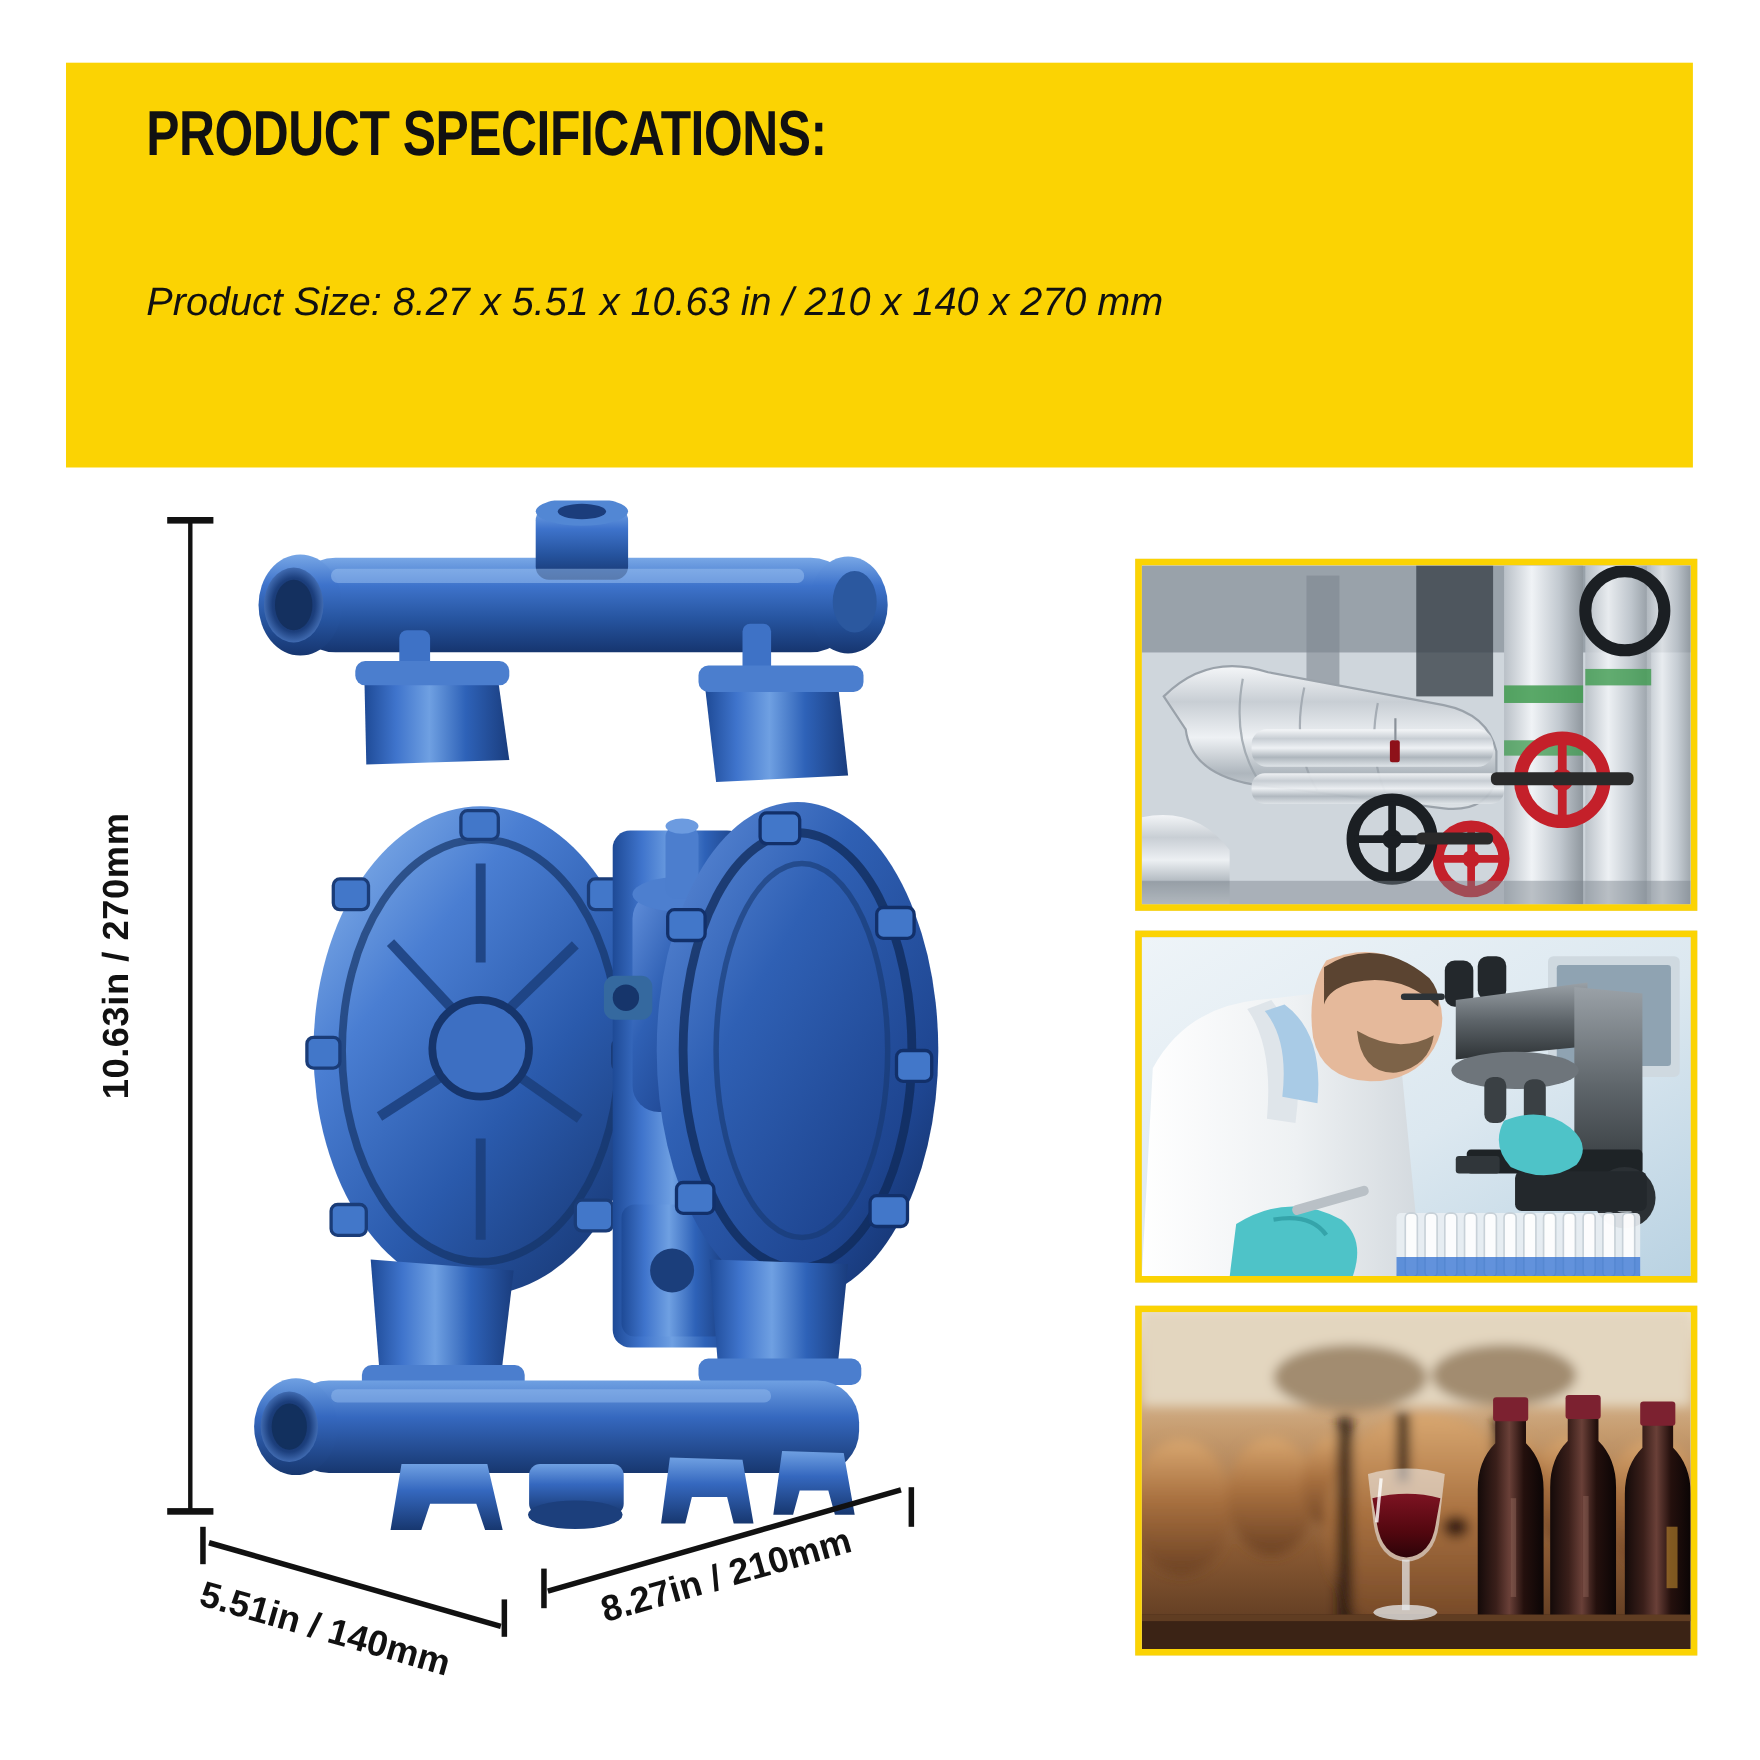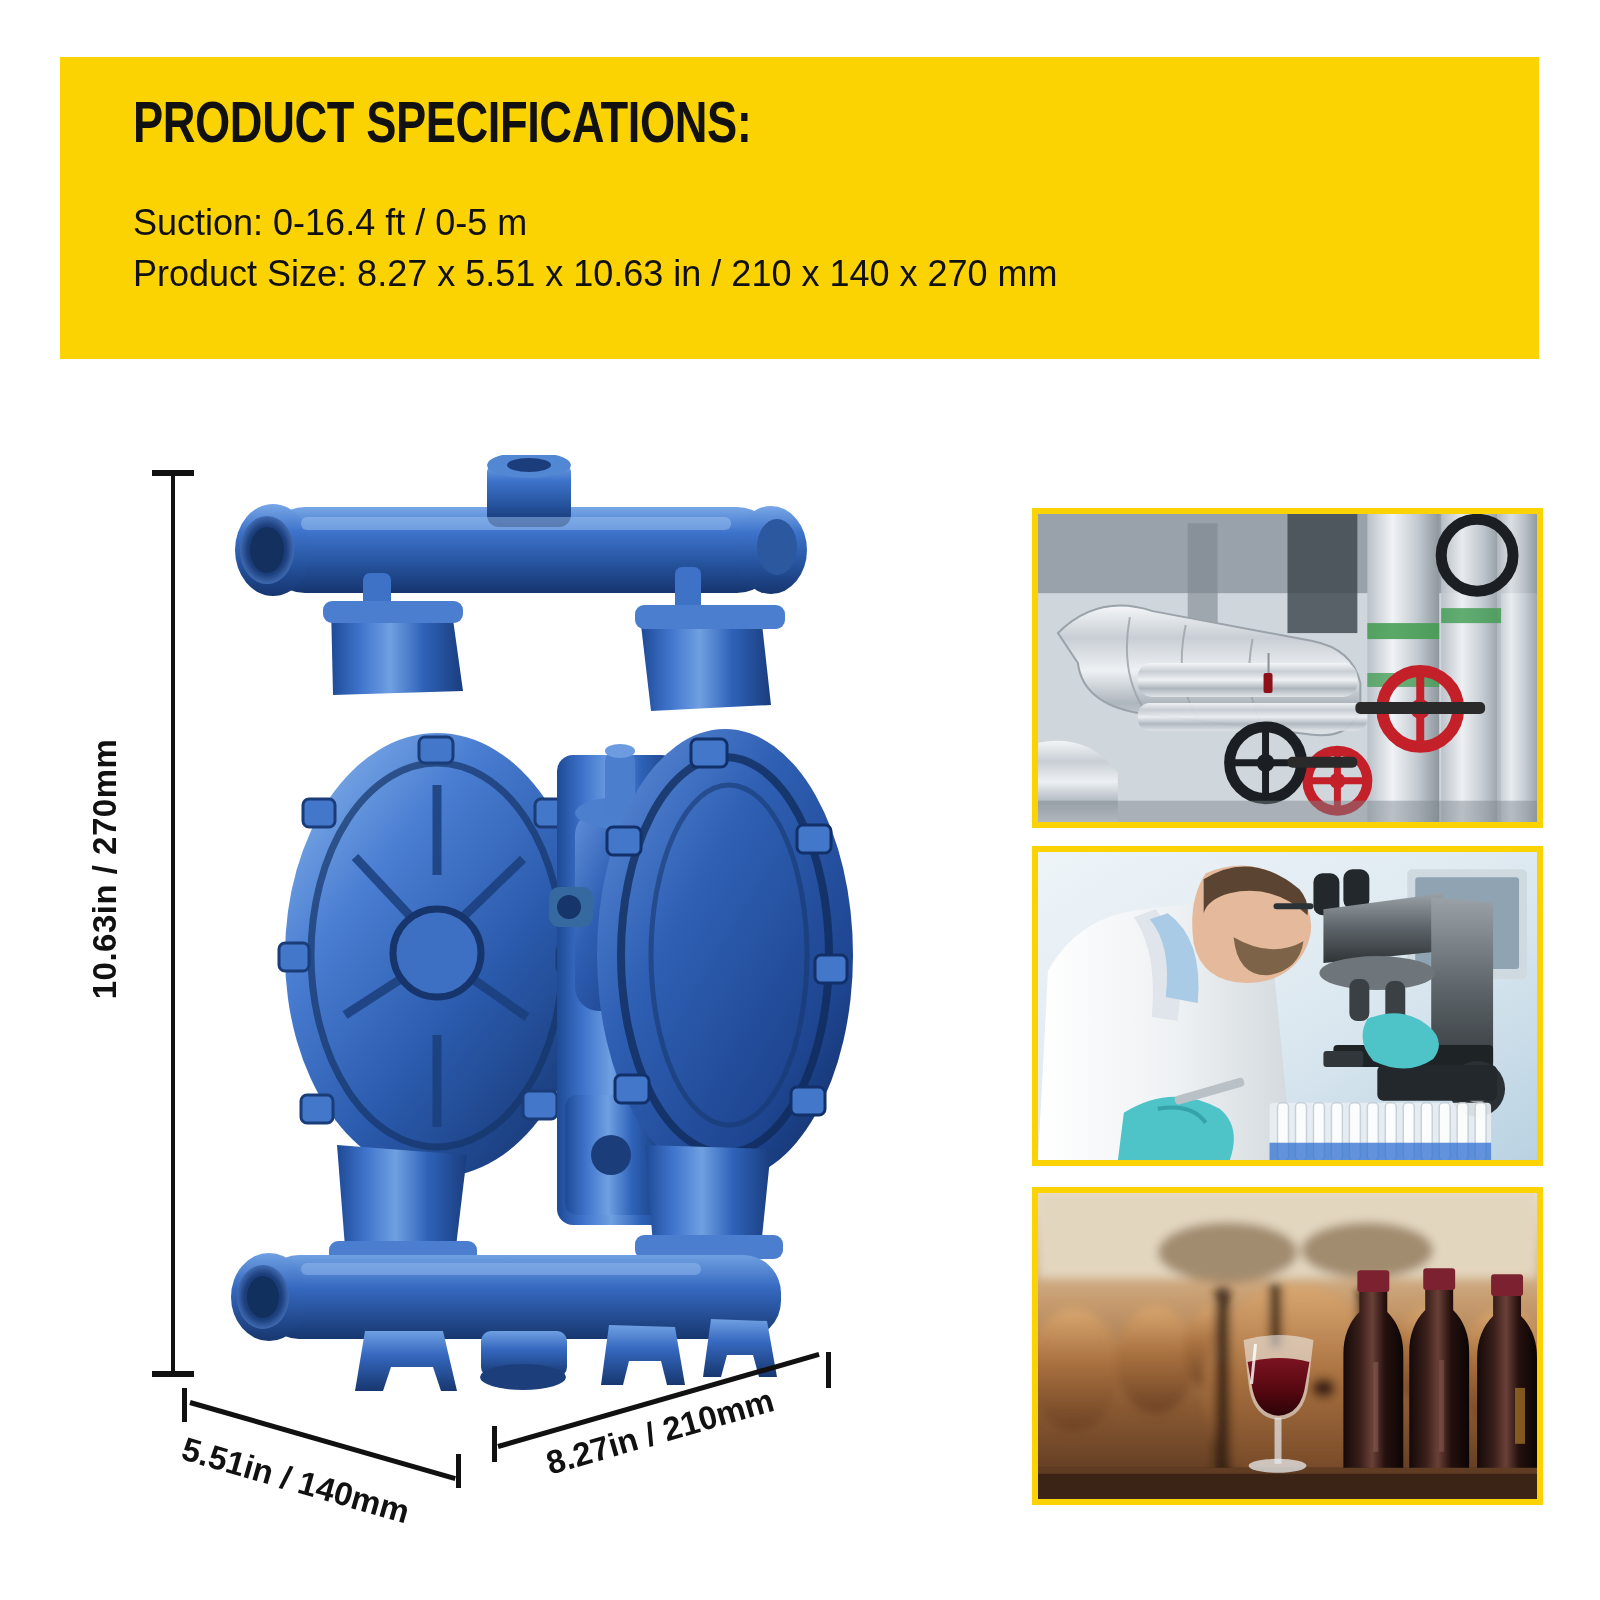--- a/index.html
+++ b/index.html
@@ -15,21 +15,21 @@
     font-family: "Liberation Sans", sans-serif;
     -webkit-font-smoothing: antialiased;
   }
 
   
   #spec-banner {
     position: absolute;
     left: 60px;
     top: 57px;
     width: 1479px;
-    height: 302px;
+    height: 368px;
     background: #FBD303;
   }
   #banner-title {
     position: absolute;
     left: 73px;
     top: 36px;
     font-size: 58px;
     font-weight: bold;
     letter-spacing: -0.5px;
     color: #111111;
@@ -66,21 +66,21 @@
   .spec-line {
     position: absolute;
     left: 73px;
     font-size: 36px;
     color: #111111;
     white-space: nowrap;
     line-height: 1;
     letter-spacing: 0px;
   }
   #spec-line-1 { top: 148px; }
-  #spec-line-2 { top: 199px; }
+  #spec-line-2 { top: 199px; font-style: italic; }
 
   
   #product-area {
     position: absolute;
     left: 0;
     top: 380px;
     width: 960px;
     height: 1220px;
   }
 
@@ -232,21 +232,20 @@
   #photo-winery     { top: 679px; height: 318px; }
   .photo-card svg { display: block; width: 100%; height: 100%; }
 </style>
 </head>
 <body>
 
 <div id="spec-banner">
   <div id="banner-title">PRODUCT SPECIFICATIONS:</div>
 
 
-  <div id="spec-line-1" class="spec-line">Suction: 0-16.4 ft / 0-5 m</div>
   <div id="spec-line-2" class="spec-line">Product Size:  8.27 x 5.51 x 10.63 in / 210 x 140 x 270 mm</div>
 </div>
 
 <div id="product-area">
 
   <div id="dim-height-line"></div>
   <div id="dim-height-cap-top" class="tick-h"></div>
   <div id="dim-height-cap-bottom" class="tick-h"></div>
   <div id="dim-height-label">10.63in / 270mm</div>
 

